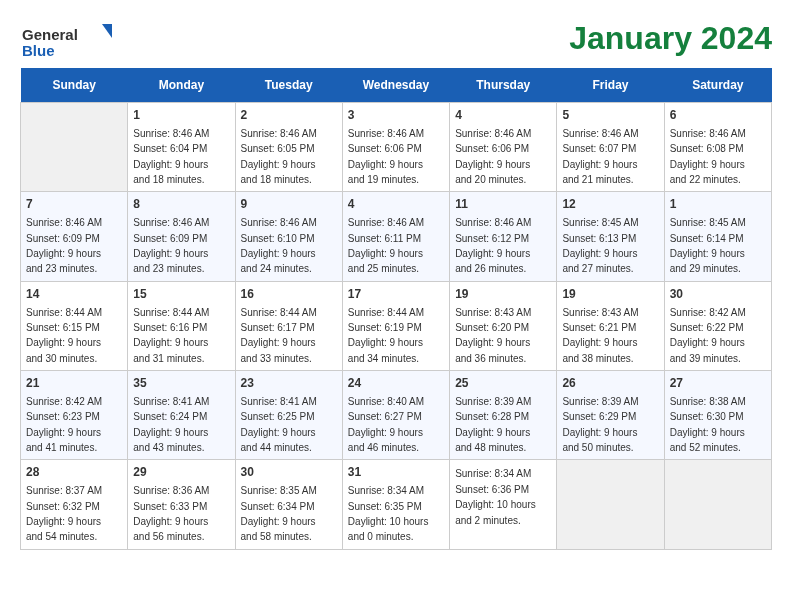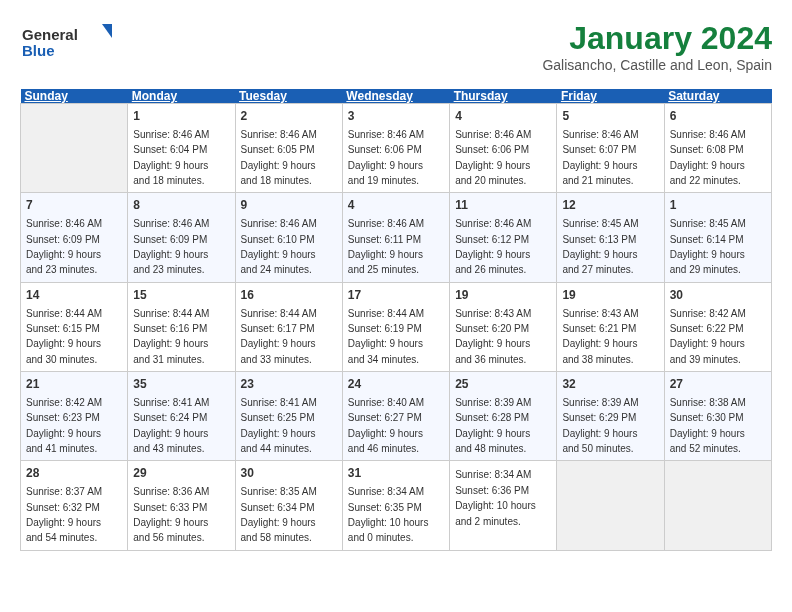--- a/index.html
+++ b/index.html
@@ -7,21 +7,21 @@
       font-family: Arial, sans-serif;
       background: #fff;
       width: 792px;
       min-height: 612px;
       padding: 20px;
     }
     .header-area {
       display: flex;
       justify-content: space-between;
       align-items: flex-start;
-      margin-bottom: 16px;
+      margin-bottom: 3px;
     }
     .logo {
       display: flex;
       align-items: center;
       gap: 4px;
     }
     .title-area {
       text-align: right;
     }
     .main-title {
@@ -34,25 +34,24 @@
       color: #555;
     }
     table {
       width: 100%;
       border-collapse: collapse;
       font-size: 11px;
     }
     thead tr th {
       background-color: #1a5fb4;
       color: #fff;
-      padding: 0 4px;
-      text-align: left;
+      padding: 10px 4px;
+      text-align: center;
       font-size: 12px;
       font-weight: bold;
-      text-decoration: underline;
     }
     tbody tr td {
       border: 1px solid #ccc;
       vertical-align: top;
       padding: 4px 5px;
       min-height: 80px;
       width: calc(100% / 7);
       color: #333;
       line-height: 1.4;
     }
@@ -85,21 +84,20 @@
 <div class="header-area">
   <div class="logo">
     <svg width="100" height="45" viewBox="0 0 100 45">
       <text x="2" y="20" font-family="Arial" font-size="15" font-weight="bold" fill="#333">General</text>
       <text x="2" y="36" font-family="Arial" font-size="15" font-weight="bold" fill="#1a5fb4">Blue</text>
       <polygon points="82,4 92,4 92,18 82,4" fill="#1a5fb4"></polygon>
     </svg>
   </div>
   <div class="title-area">
     <div class="main-title">January 2024</div>
-    <div class="subtitle">Galisancho, Castille and Leon, Spain</div>
   </div>
 </div>
 
 <table>
   <thead>
     <tr>
       <th>Sunday</th>
       <th>Monday</th>
       <th>Tuesday</th>
       <th>Wednesday</th>
@@ -215,21 +213,21 @@
       </td>
       <td>
         <span class="day-num">24</span>
         <span class="day-info">Sunrise: 8:40 AM<br>Sunset: 6:27 PM<br>Daylight: 9 hours<br>and 46 minutes.</span>
       </td>
       <td>
         <span class="day-num">25</span>
         <span class="day-info">Sunrise: 8:39 AM<br>Sunset: 6:28 PM<br>Daylight: 9 hours<br>and 48 minutes.</span>
       </td>
       <td>
-        <span class="day-num">32</span>
+        <span class="day-num">26</span>
         <span class="day-info">Sunrise: 8:39 AM<br>Sunset: 6:29 PM<br>Daylight: 9 hours<br>and 50 minutes.</span>
       </td>
       <td>
         <span class="day-num">27</span>
         <span class="day-info">Sunrise: 8:38 AM<br>Sunset: 6:30 PM<br>Daylight: 9 hours<br>and 52 minutes.</span>
       </td>
     </tr>
 
     <tr>
       <td>

